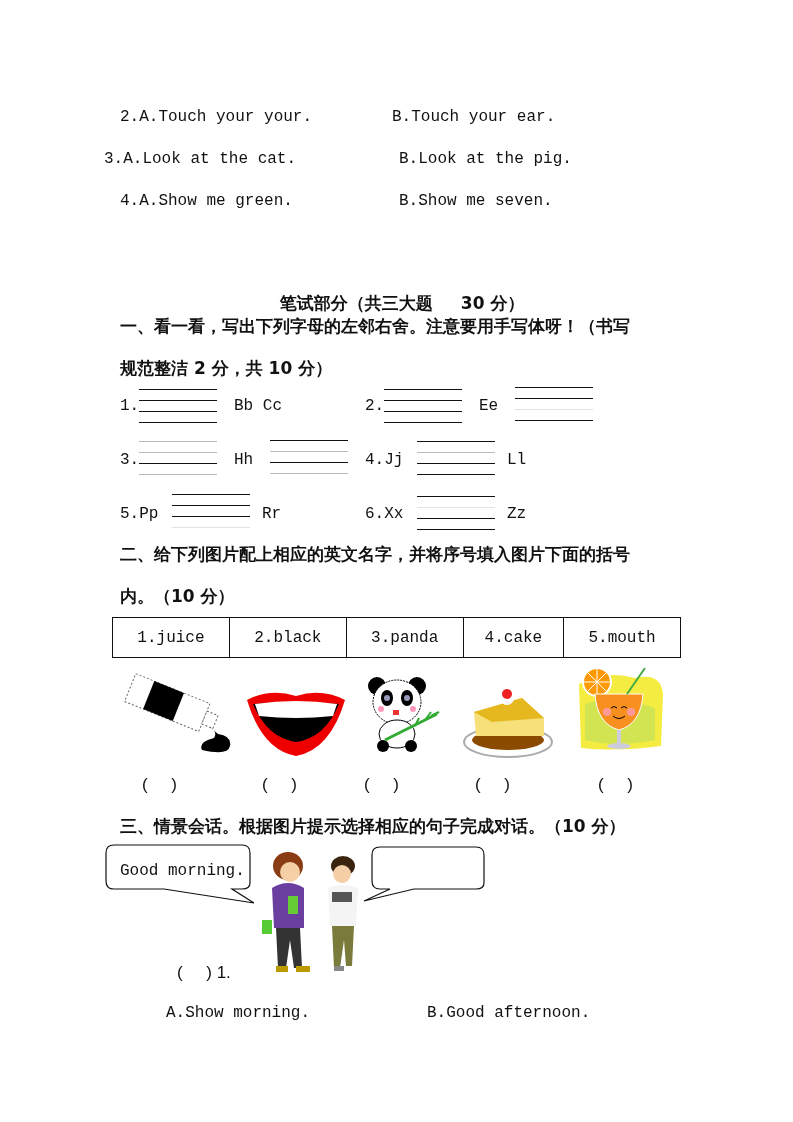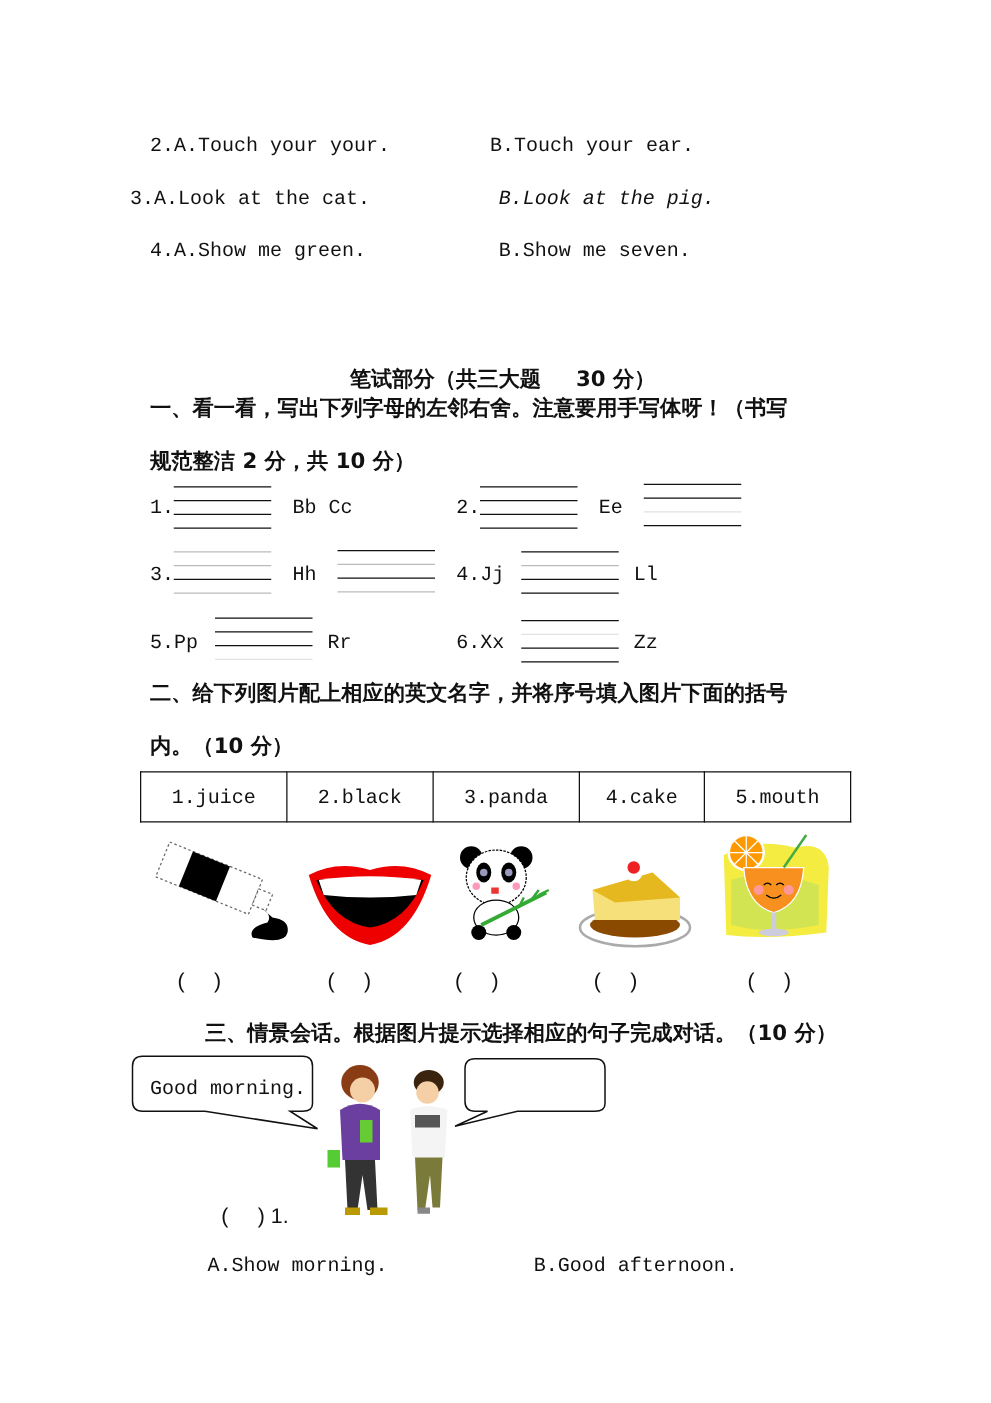--- a/index.html
+++ b/index.html
@@ -18,21 +18,21 @@
   .paren{position:absolute;font-family:"Liberation Sans",sans-serif;font-size:17px;white-space:pre;}
   .bubble{position:absolute;}
 </style>
 </head>
 <body>
 
 <div>
   <div class="abs en" style="left:120px;top:108px;"><span>2.</span><span>A.Touch your your.</span></div>
   <div class="abs en" style="left:392px;top:108px;">B.Touch your ear.</div>
   <div class="abs en" style="left:104px;top:150px;"><span>3.</span><span>A.Look at the cat.</span></div>
-  <div class="abs en" style="left:399px;top:150px;font-style:italic;">B.Look at the pig.</div>
+  <div class="abs en" style="left:399px;top:150px;">B.Look at the pig.</div>
   <div class="abs en" style="left:120px;top:192px;"><span>4.</span><span>A.Show me green.</span></div>
   <div class="abs en" style="left:399px;top:192px;">B.Show me seven.</div>
 </div>
 
 <div class="abs title" style="left:268px;top:272px;">
   <span>笔试部分（共三大题</span><span style="display:inline-block;width:28px;"></span><span>30 分）</span>
 </div>
 
 <div class="abs cn" style="left:120px;top:315px;">一、看一看，写出下列字母的左邻右舍。注意要用手写体呀！（书写</div>
 <div class="abs cn" style="left:120px;top:357px;">规范整洁 2 分，共 10 分）</div>
@@ -173,21 +173,21 @@
   <path d="M36 44 q3 -3 6 0 M46 44 q3 -3 6 0 M38 52 q6 5 12 0" stroke="#000" fill="none"></path>
   <path d="M52 30 L70 4" stroke="#4a4" stroke-width="2"></path>
 </svg>
 
 <div class="paren" style="left:142px;top:775px;">(     )</div>
 <div class="paren" style="left:262px;top:775px;">(     )</div>
 <div class="paren" style="left:364px;top:775px;">(     )</div>
 <div class="paren" style="left:475px;top:775px;">(     )</div>
 <div class="paren" style="left:598px;top:775px;">(     )</div>
 
-<div class="abs cn" style="left:120px;top:815px;margin-left:44px;">三、情景会话。根据图片提示选择相应的句子完成对话。（10 分）</div>
+<div class="abs cn" style="left:120px;top:815px;">三、情景会话。根据图片提示选择相应的句子完成对话。（10 分）</div>
 
 <svg class="bubble" style="left:104px;top:843px;" width="155" height="62">
   <path d="M10 2 L138 2 Q146 2 146 10 L146 40 Q146 46 138 46 L128 46 L150 60 L60 46 L10 46 Q2 46 2 38 L2 10 Q2 2 10 2 Z" fill="#fff" stroke="#111" stroke-width="1.2"></path>
 </svg>
 <div class="abs en" style="left:120px;top:862px;">Good morning.</div>
 
 <svg class="bubble" style="left:360px;top:845px;" width="126" height="60">
   <path d="M20 2 L116 2 Q124 2 124 10 L124 38 Q124 44 116 44 L54 44 L4 56 L30 44 L20 44 Q12 44 12 36 L12 10 Q12 2 20 2 Z" fill="#fff" stroke="#111" stroke-width="1.2"></path>
 </svg>
 <div class="abs en" style="left:385px;top:862px;"></div>

